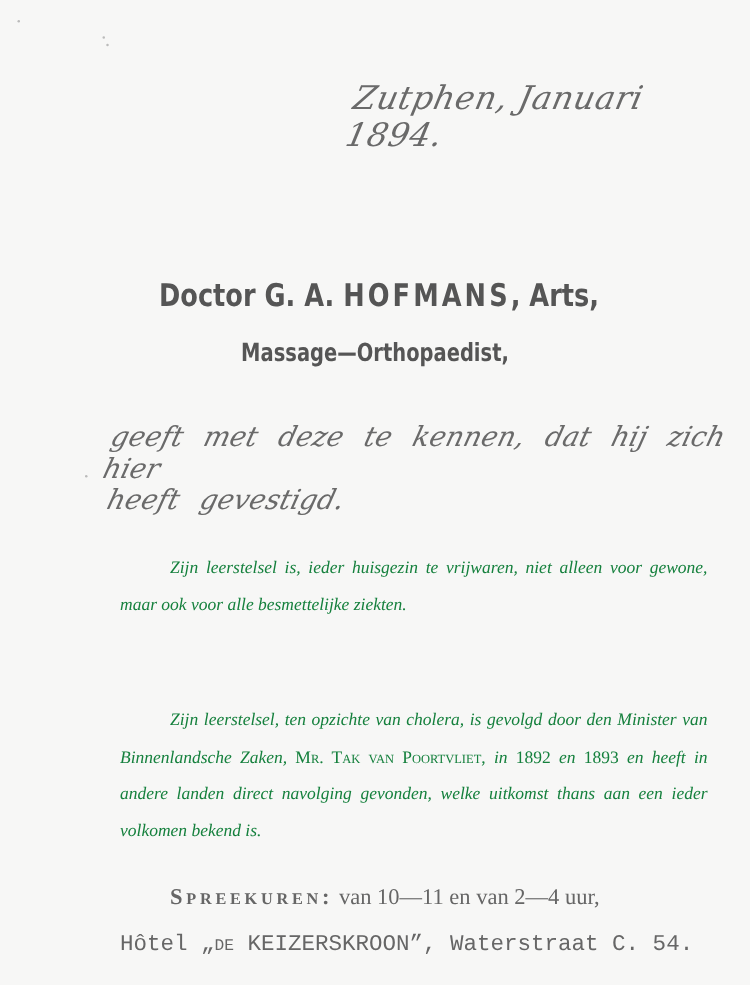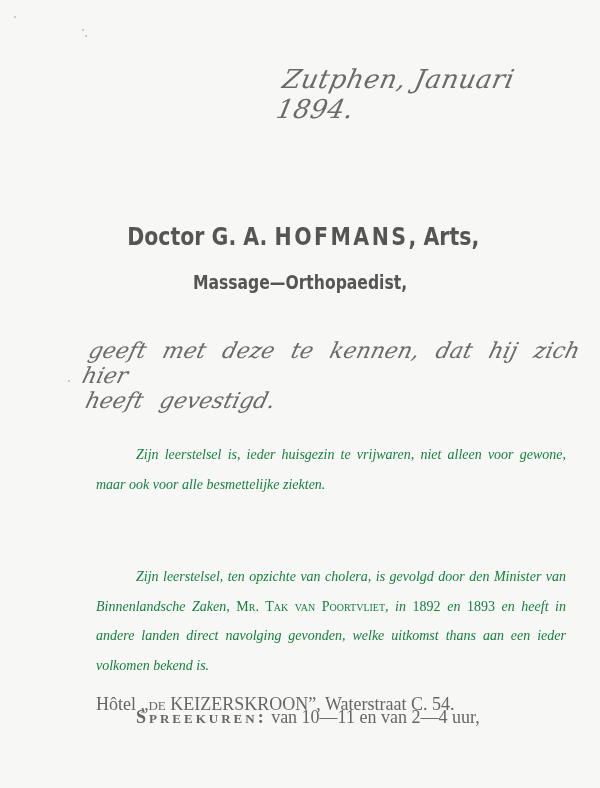--- a/index.html
+++ b/index.html
@@ -64,21 +64,21 @@
     .p2 { top: 562px; text-indent: 40px; }
     .footer {
       position: absolute; left: 96px; width: 470px;
       font-family: "Liberation Serif", serif;
       font-size: 18px;
       line-height: 30px;
       color: #666;
       text-align: justify;
     }
     .footer.f1 { top: 702px; text-indent: 40px; }
-    .footer.f2 { top: 689px; }
+    .footer.f2 { top: 741px; font-family: Liberation Mono, monospace; }
     .footer .sc { font-variant: small-caps; letter-spacing: 3px; font-weight: bold; }
     .footer .sc2 { font-variant: small-caps; }
     .speck { position: absolute; width: 2px; height: 2px; border-radius: 1px; background: #bbb; }
   </style>
 </head>
 <body>
 
 <div class="page">
 
   <div class="dateline">Zutphen, Januari 1894.</div>

